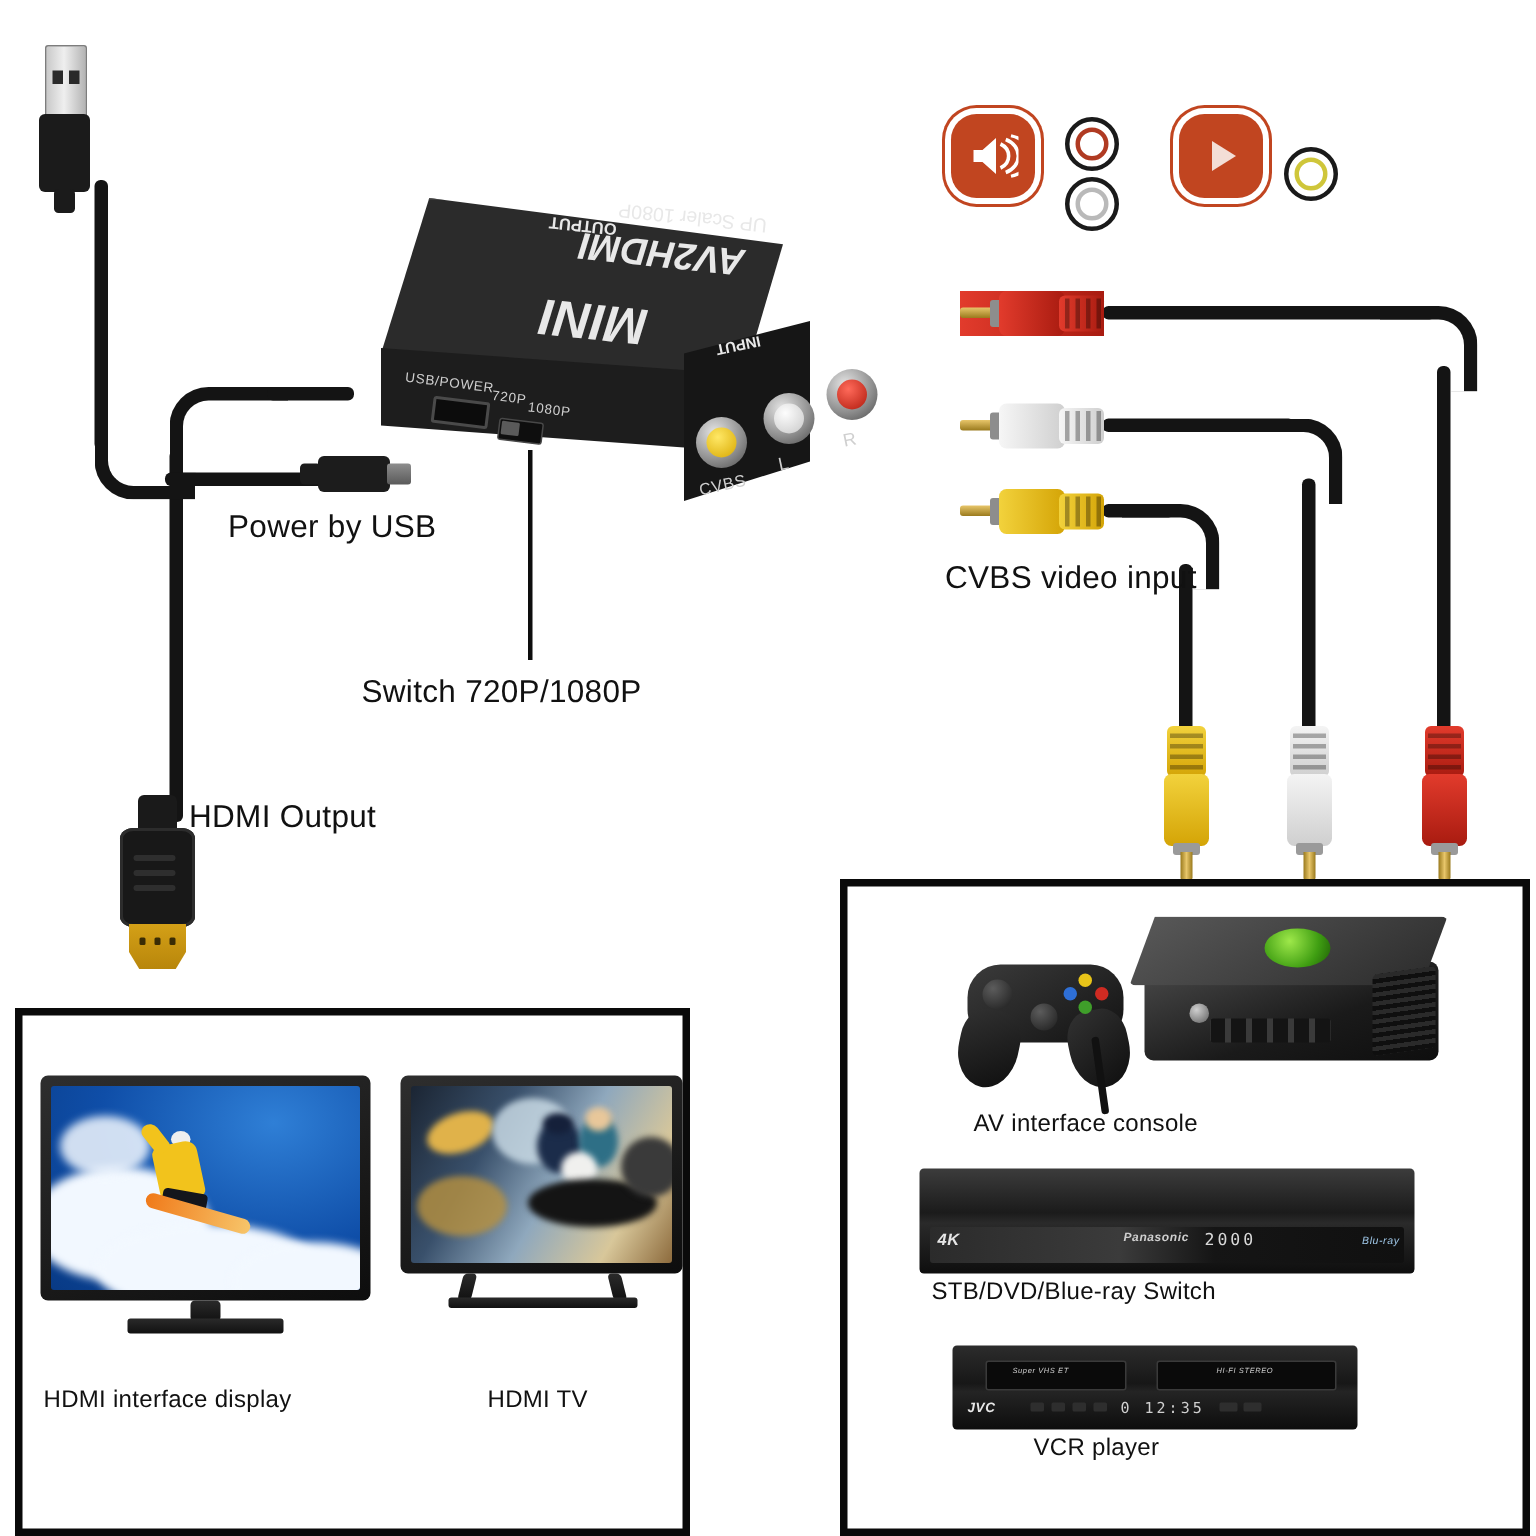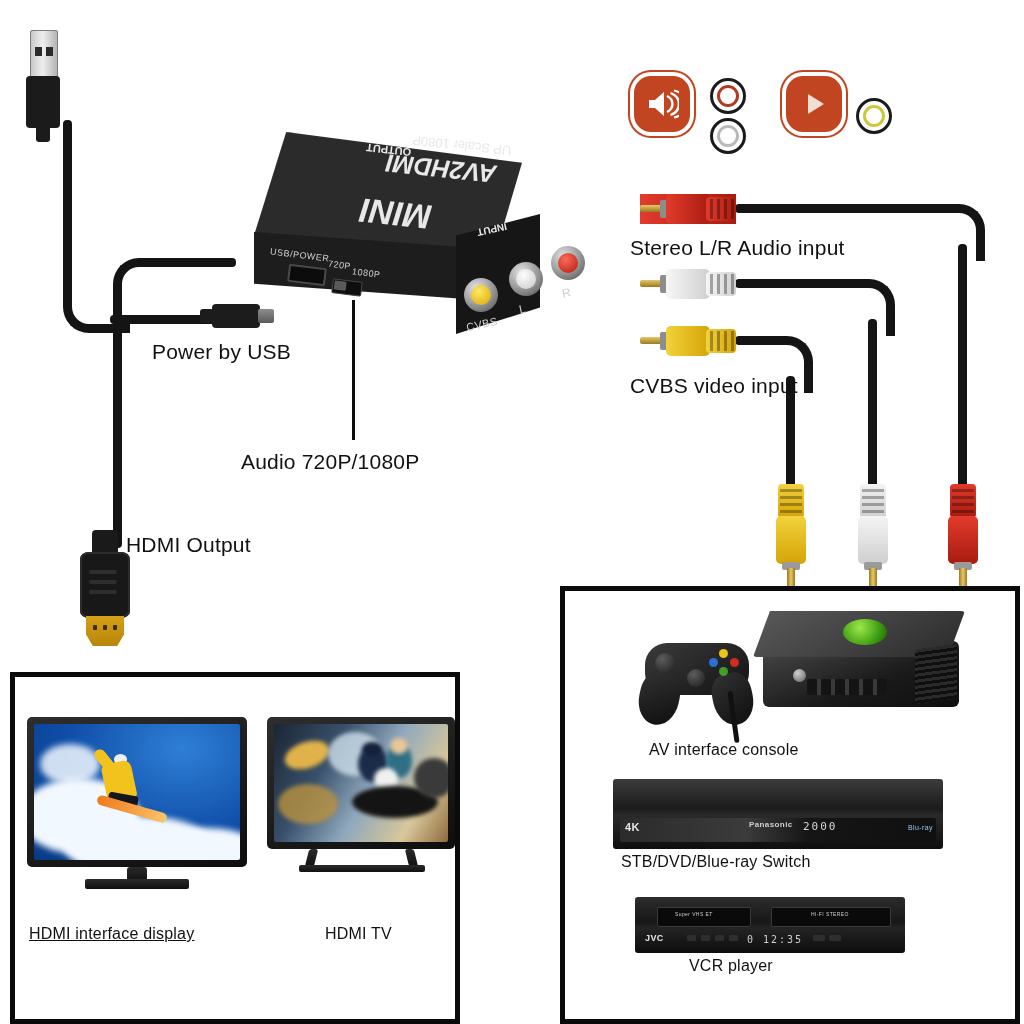--- a/index.html
+++ b/index.html
@@ -129,21 +129,21 @@
   .padbody{position:absolute;background:linear-gradient(150deg,#3b3b3b,#121212);border-radius:22px;}
   .padgrip{position:absolute;background:linear-gradient(150deg,#323232,#0e0e0e);border-radius:40% 40% 52% 52%;}
   .stick{position:absolute;border-radius:50%;background:radial-gradient(circle at 35% 30%,#5c5c5c,#1b1b1b);}
   .abxy{position:absolute;border-radius:50%;}
 
   
   .player{position:absolute;border-radius:3px;}
   .bd{background:linear-gradient(180deg,#3c3c3c 0%,#1b1b1b 42%,#2a2a2a 52%,#0e0e0e 100%);}
   .bdface{position:absolute;left:2%;right:2%;bottom:10%;height:34%;
       background:linear-gradient(90deg,#2b2b2b,#3b3b3b 40%,#151515 60%,#101010);border-radius:2px;}
-  .tiny{position:absolute;color:#cfcfcf;font-size:7px;letter-spacing:.4px;}
+  .tiny{position:absolute;color:#cfcfcf;font-size:7px;letter-spacing:.4px;font-style:italic;}
   .vfd{position:absolute;color:#d8d8d8;font-family:"DejaVu Sans Mono",monospace;font-size:11px;letter-spacing:2px;}
   .vcr{background:linear-gradient(180deg,#2c2c2c 0%,#171717 45%,#242424 55%,#0d0d0d 100%);}
   .vslot{position:absolute;background:#0a0a0a;border:1px solid #3a3a3a;border-radius:2px;}
   .vbtn{position:absolute;background:#2e2e2e;border-radius:1px;}
   .leader{position:absolute;background:#0d0d0d;}
 </style>
 </head>
 <body>
 
 <div class="stage">
@@ -321,23 +321,22 @@
         <i style="top:12px;"></i>
         <i style="top:19px;"></i>
         <i style="top:26px;"></i>
     </div>
     <div class="barrel red"></div>
     <div class="ring"></div>
     <div class="pin"></div>
   </div>
 
   <div class="lbl" style="left:152px;top:340px;">Power by USB</div>
-  <div class="lbl" style="left:241px;top:450px;">Audio 720P/1080P</div>
+  <div class="lbl" style="left:241px;top:450px;">Switch 720P/1080P</div>
   <div class="lbl" style="left:126px;top:533px;">HDMI Output</div>
-  <div class="lbl" style="left:630px;top:236px;">Stereo L/R Audio input</div>
   <div class="lbl" style="left:630px;top:374px;">CVBS video input</div>
 
   <div class="panel" style="left:10px;top:672px;width:440px;height:342px;">
 
     <div class="tv" style="left:12px;top:40px;width:220px;height:150px;">
       <div class="bez"></div>
       <div class="scr">
         <div class="snowscene">
           <div class="cloudy" style="left:-14px;top:54px;width:120px;height:76px;"></div>
           <div class="cloudy" style="left:30px;top:92px;width:150px;height:60px;"></div>
@@ -368,21 +367,21 @@
           <div class="tblob" style="left:78px;top:62px;width:86px;height:32px;background:#141414;"></div>
           <div class="tblob" style="left:140px;top:34px;width:40px;height:40px;background:#3a3a3a;"></div>
           <div class="tblob" style="left:4px;top:60px;width:60px;height:40px;background:#b9923f;opacity:.8;"></div>
         </div>
       </div>
       <div class="stand" style="left:40px;top:132px;width:9px;height:18px;transform:skewX(-14deg);"></div>
       <div class="stand" style="left:140px;top:132px;width:9px;height:18px;transform:skewX(14deg);"></div>
       <div class="stand" style="left:32px;top:148px;width:126px;height:7px;border-radius:2px;"></div>
     </div>
 
-    <div class="lbl sm" style="left:14px;top:248px;text-decoration:underline;">HDMI interface display</div>
+    <div class="lbl sm" style="left:14px;top:248px;">HDMI interface display</div>
     <div class="lbl sm" style="left:310px;top:248px;">HDMI TV</div>
   </div>
 
   <div class="panel" style="left:560px;top:586px;width:450px;height:428px;">
 
     <div class="xbox" style="left:70px;top:16px;width:330px;height:130px;">
       <div class="xbody" style="left:128px;top:34px;width:196px;height:66px;"></div>
       <div class="xtop" style="left:118px;top:4px;width:212px;height:46px;"></div>
       <div class="xjewel" style="left:208px;top:12px;width:44px;height:26px;"></div>
       <div class="abs" style="left:280px;top:40px;width:42px;height:54px;

